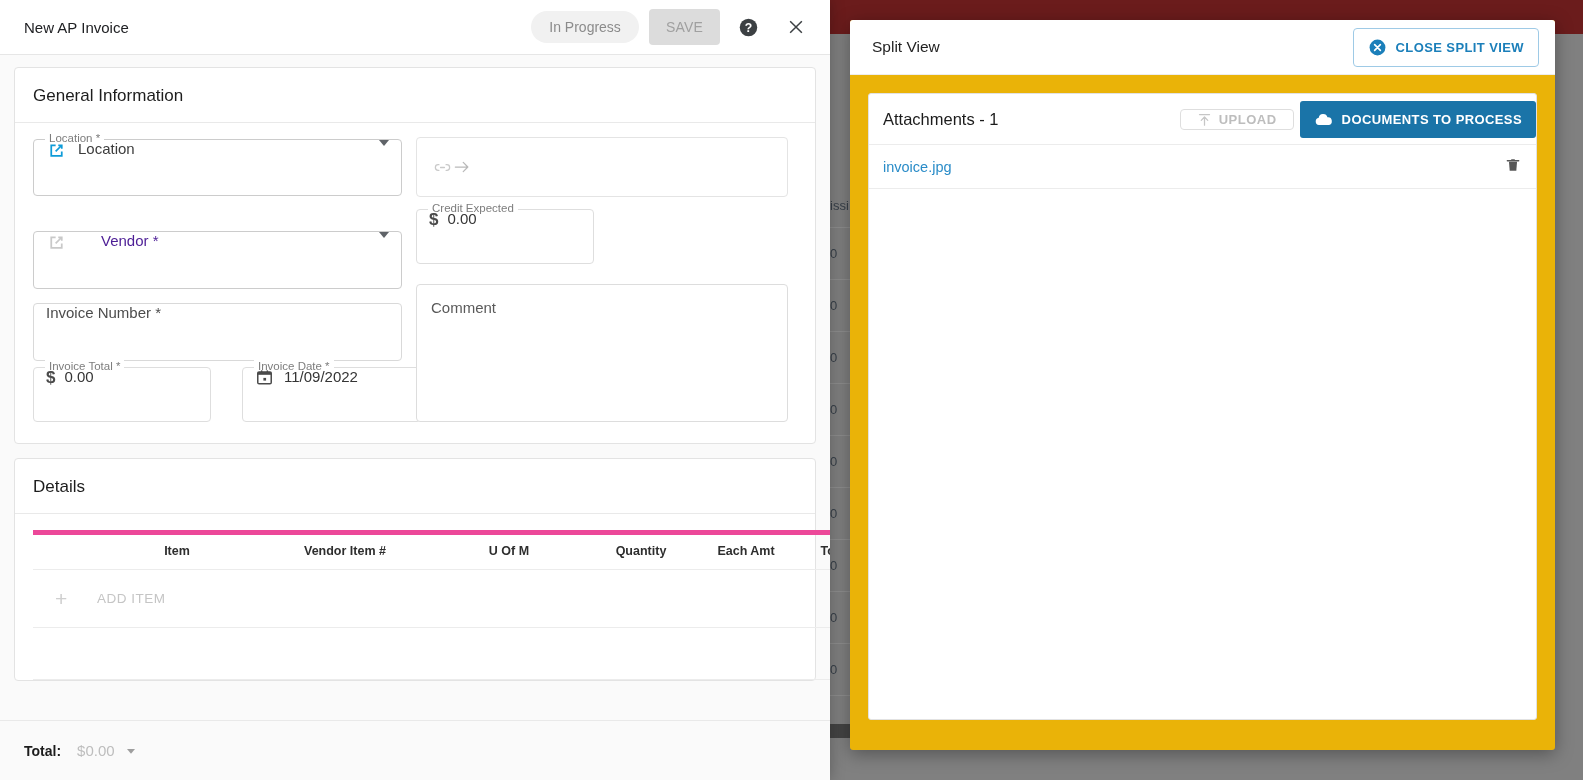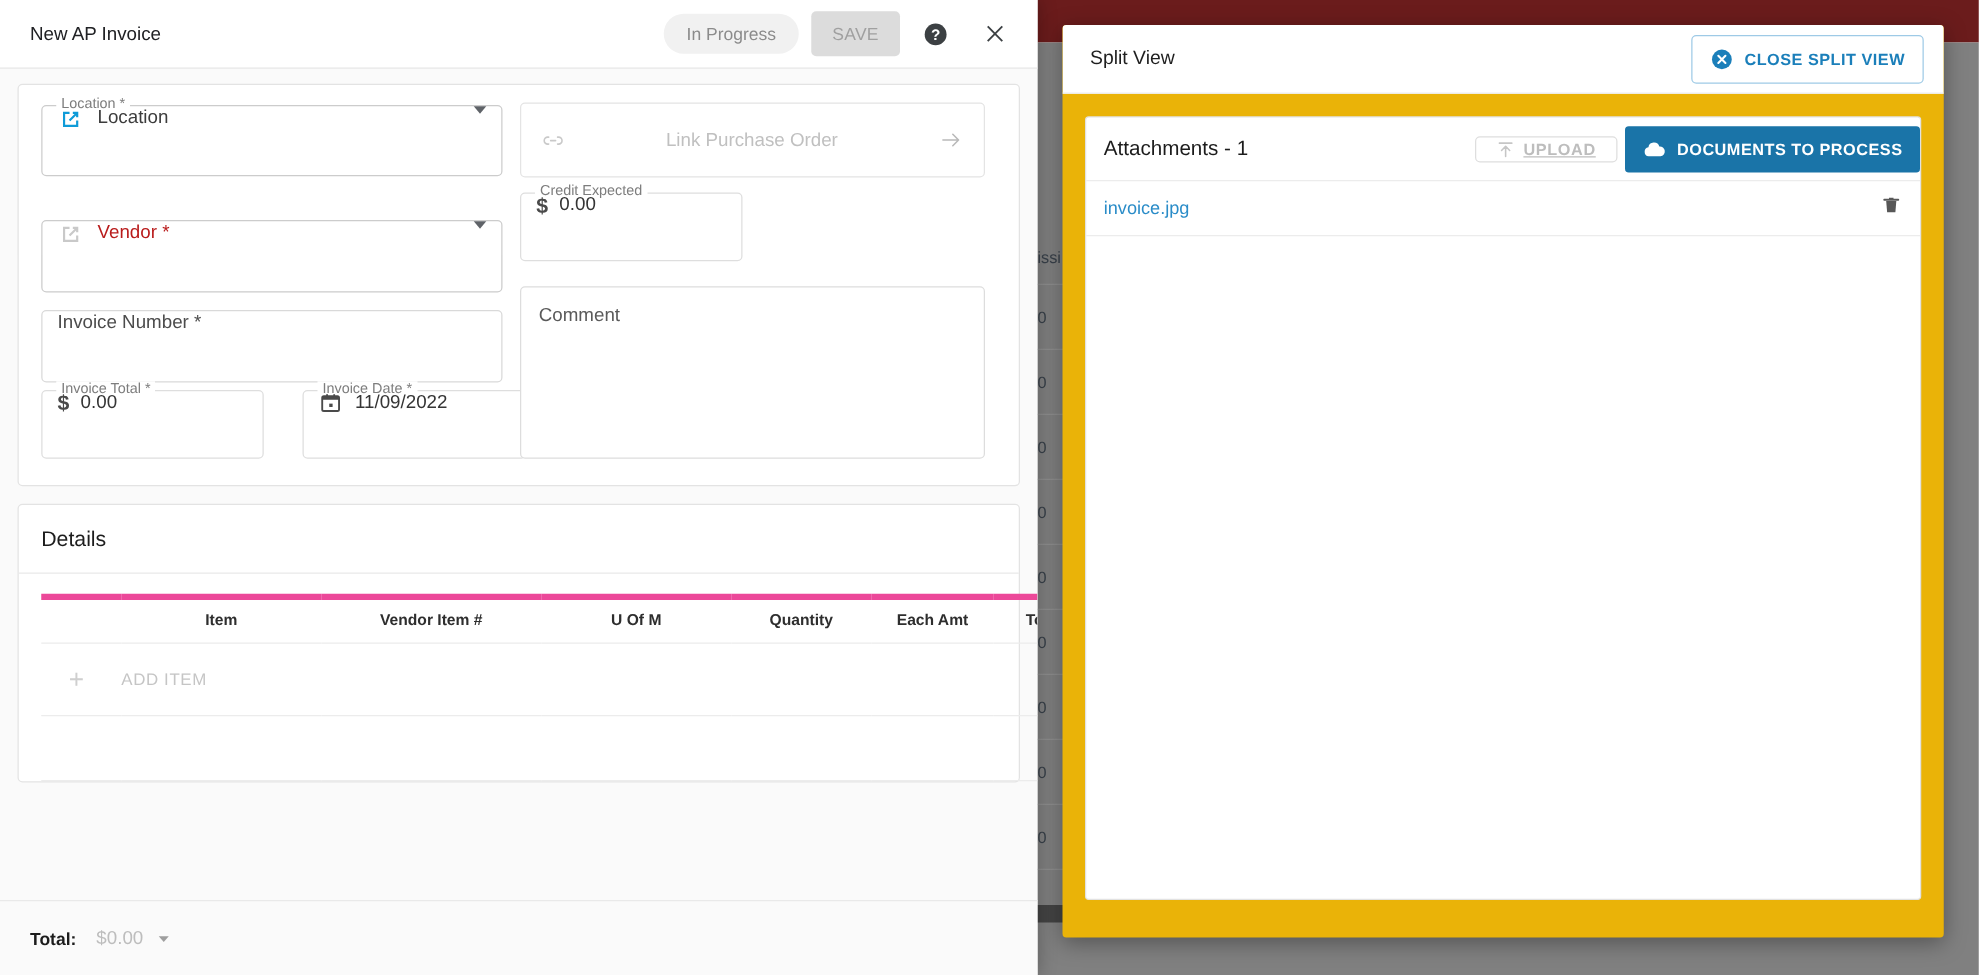--- a/index.html
+++ b/index.html
@@ -88,21 +88,21 @@
     background: #fff;
   }
   .fld-label {
     position: absolute; top: -8px; left: 11px; background: #fff;
     padding: 0 4px; font-size: 11.5px; color: #7d7d7d; white-space: nowrap;
   }
   .fld-content {
     position: absolute; inset: 0; display: flex; align-items: flex-start;
     padding: 0 12px; font-size: 15px; color: #353535;
   }
-  .fld-ph { color: #b91c1c; }
+  .fld-ph { color: #4c1d95; margin-left: 23px; }
   .fld-strong { color: #3c3c3c; }
   .caret {
     width: 0; height: 0; border-left: 5px solid transparent;
     border-right: 5px solid transparent; border-top: 6px solid #5f6368;
     margin-left: auto;
   }
   .dollar { font-size: 17px; color: #4a4a4a; margin-right: 9px; font-weight: 600; }
 
   .po-box {
     position: absolute; border: 1px solid #e4e4e4; border-radius: 4px;
@@ -173,21 +173,21 @@
   }
   .attach-head {
     height: 51px; border-bottom: 1px solid #ececec;
     display: flex; align-items: center; padding: 0 0 0 14px;
   }
   .attach-title { font-size: 16.5px; color: #1c1c1c; }
   .btn-upload {
     margin-left: auto; display: flex; align-items: center; gap: 7px;
     border: 1px solid #dedede; border-radius: 4px; background: #fff;
     padding: 2px 16px; color: #bdbdbd; font-size: 13px; font-weight: 700;
-    letter-spacing: .5px; cursor: default; text-decoration: underline;
+    letter-spacing: .5px; cursor: default;
   }
   .btn-docs {
     display: flex; align-items: center; gap: 9px; margin-left: 6px;
     border: none; border-radius: 3px; background: #1a74a8;
     padding: 11px 14px; color: #ffffff; font-size: 13px; font-weight: 700;
     letter-spacing: .4px; cursor: pointer; white-space: nowrap;
   }
   .attach-row {
     height: 44px; display: flex; align-items: center;
     padding: 0 14px; border-bottom: 1px solid #ececec;
@@ -237,20 +237,21 @@
     <span class="icon-btn">
       <svg width="20" height="20" viewBox="0 0 24 24">
         <path d="M5 5 L19 19 M19 5 L5 19" stroke="#3c4043" stroke-width="1.8" fill="none"></path>
       </svg>
     </span>
   </div>
 
   <div class="ap-body">
 
     <div class="card">
+      <div class="card-head">General Information</div>
       <div class="card-body" style="height:320px;">
 
         <div class="fld" style="left:18px; top:16px; width:369px; height:57px;">
           <span class="fld-label">Location *</span>
           <span class="fld-content">
             <span style="display:flex;margin-right:11px;">
               <svg width="21" height="21" viewBox="0 0 24 24">
                 <path d="M5 5 h6 v2 H7 v10 h10 v-4 h2 v6 H5 z" fill="#0e9bd8"></path>
                 <path d="M14 5 h5 v5 h-2 V8.4 l-5.3 5.3 -1.4-1.4 L15.6 7 H14 z" fill="#0e9bd8"></path>
               </svg>
@@ -259,21 +260,20 @@
             <span class="caret"></span>
           </span>
         </div>
 
         <div class="po-box" style="left:401px; top:14px; width:372px; height:60px;">
           <span style="display:flex;">
             <svg width="19" height="19" viewBox="0 0 24 24">
               <path d="M9.5 12 h5 M7.5 8.5 h-1a3.5 3.5 0 0 0 0 7 h1 M16.5 8.5 h1a3.5 3.5 0 0 1 0 7 h-1" stroke="#c9c9c9" stroke-width="1.6" fill="none" stroke-linecap="round"></path>
             </svg>
           </span>
-          <span class="po-text">Link Purchase Order</span>
           <span style="display:flex;">
             <svg width="20" height="20" viewBox="0 0 24 24">
               <path d="M4 12 h15 M13.5 6.5 L19 12 l-5.5 5.5" stroke="#b9b9b9" stroke-width="1.5" fill="none" stroke-linecap="round" stroke-linejoin="round"></path>
             </svg>
           </span>
         </div>
 
         <div class="fld" style="left:18px; top:108px; width:369px; height:58px;">
           <span class="fld-content">
             <span style="display:flex;margin-right:11px;">

